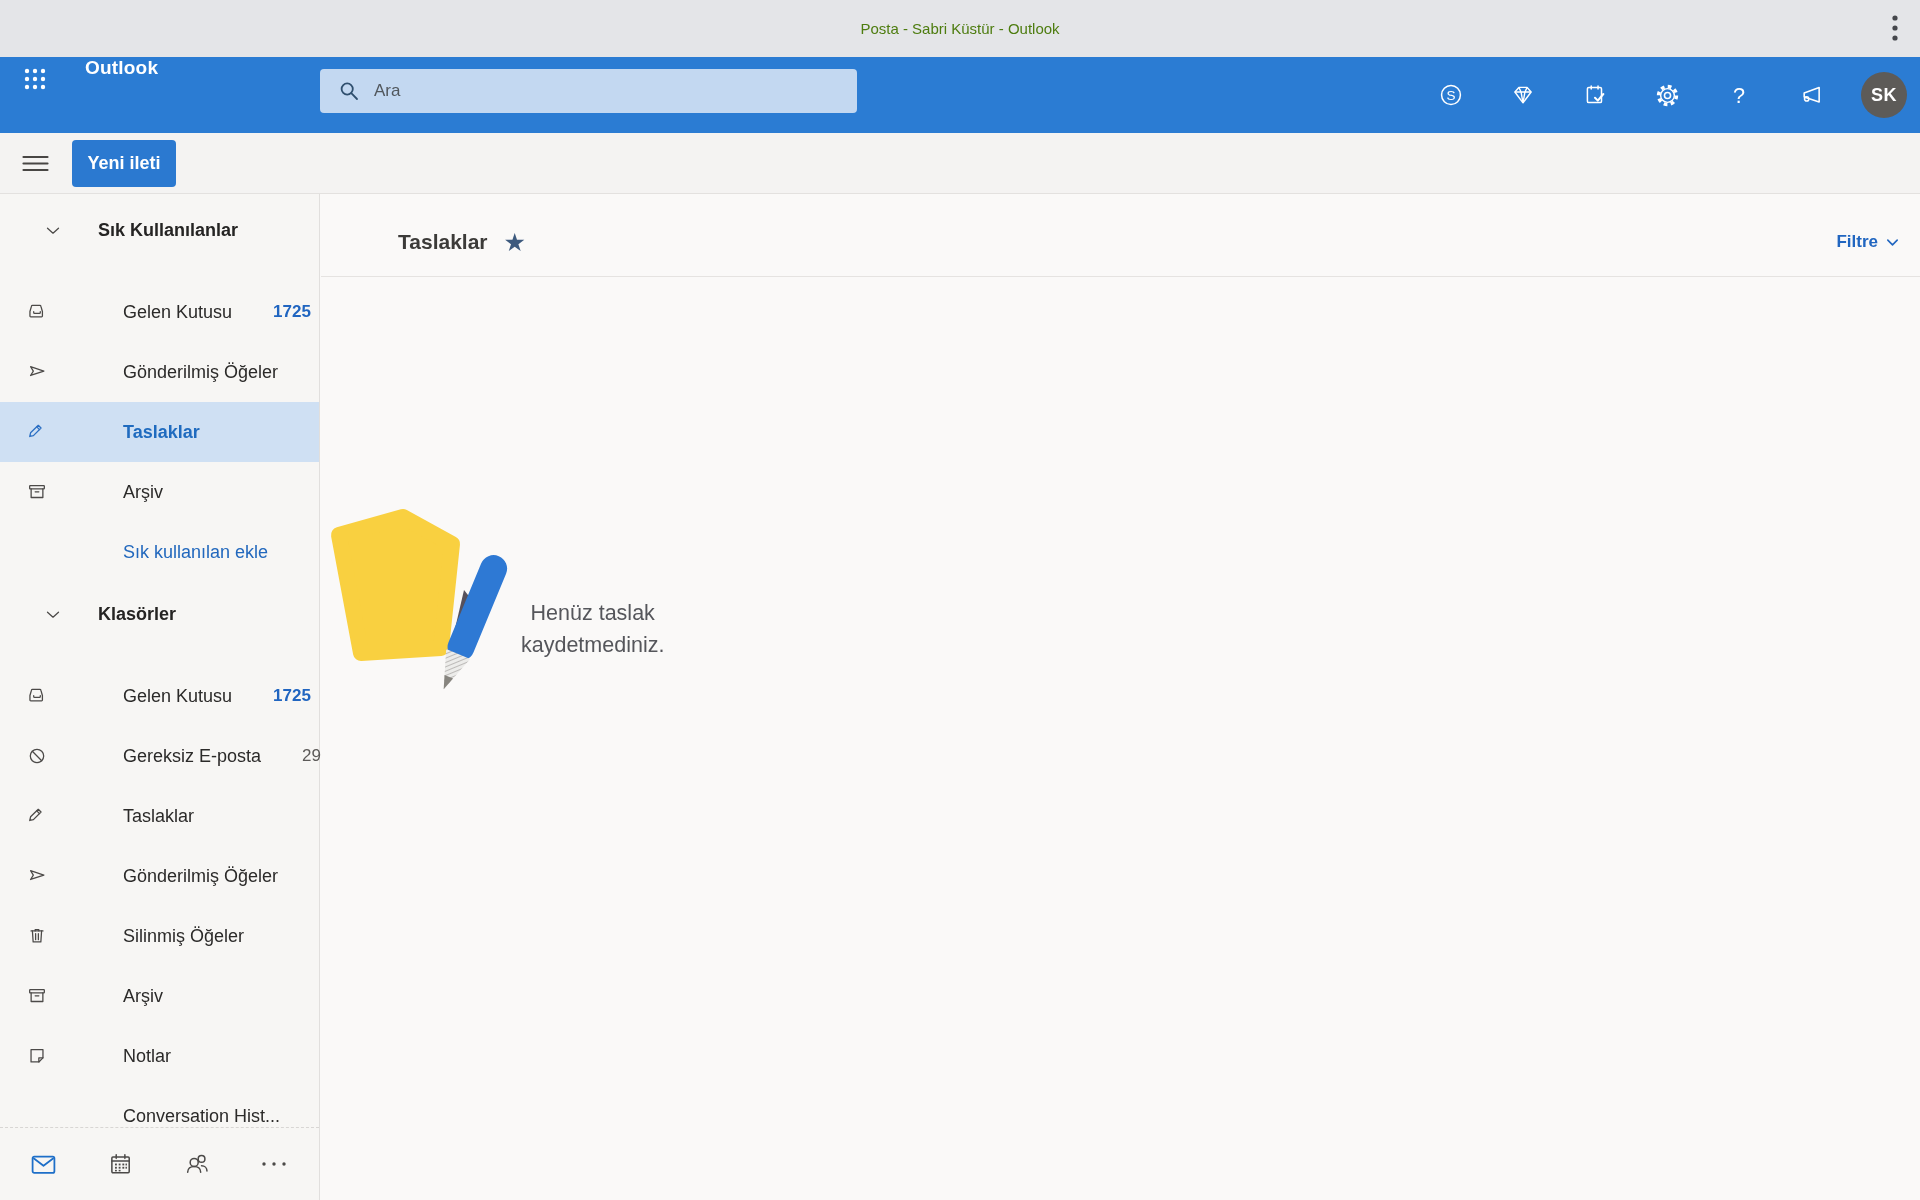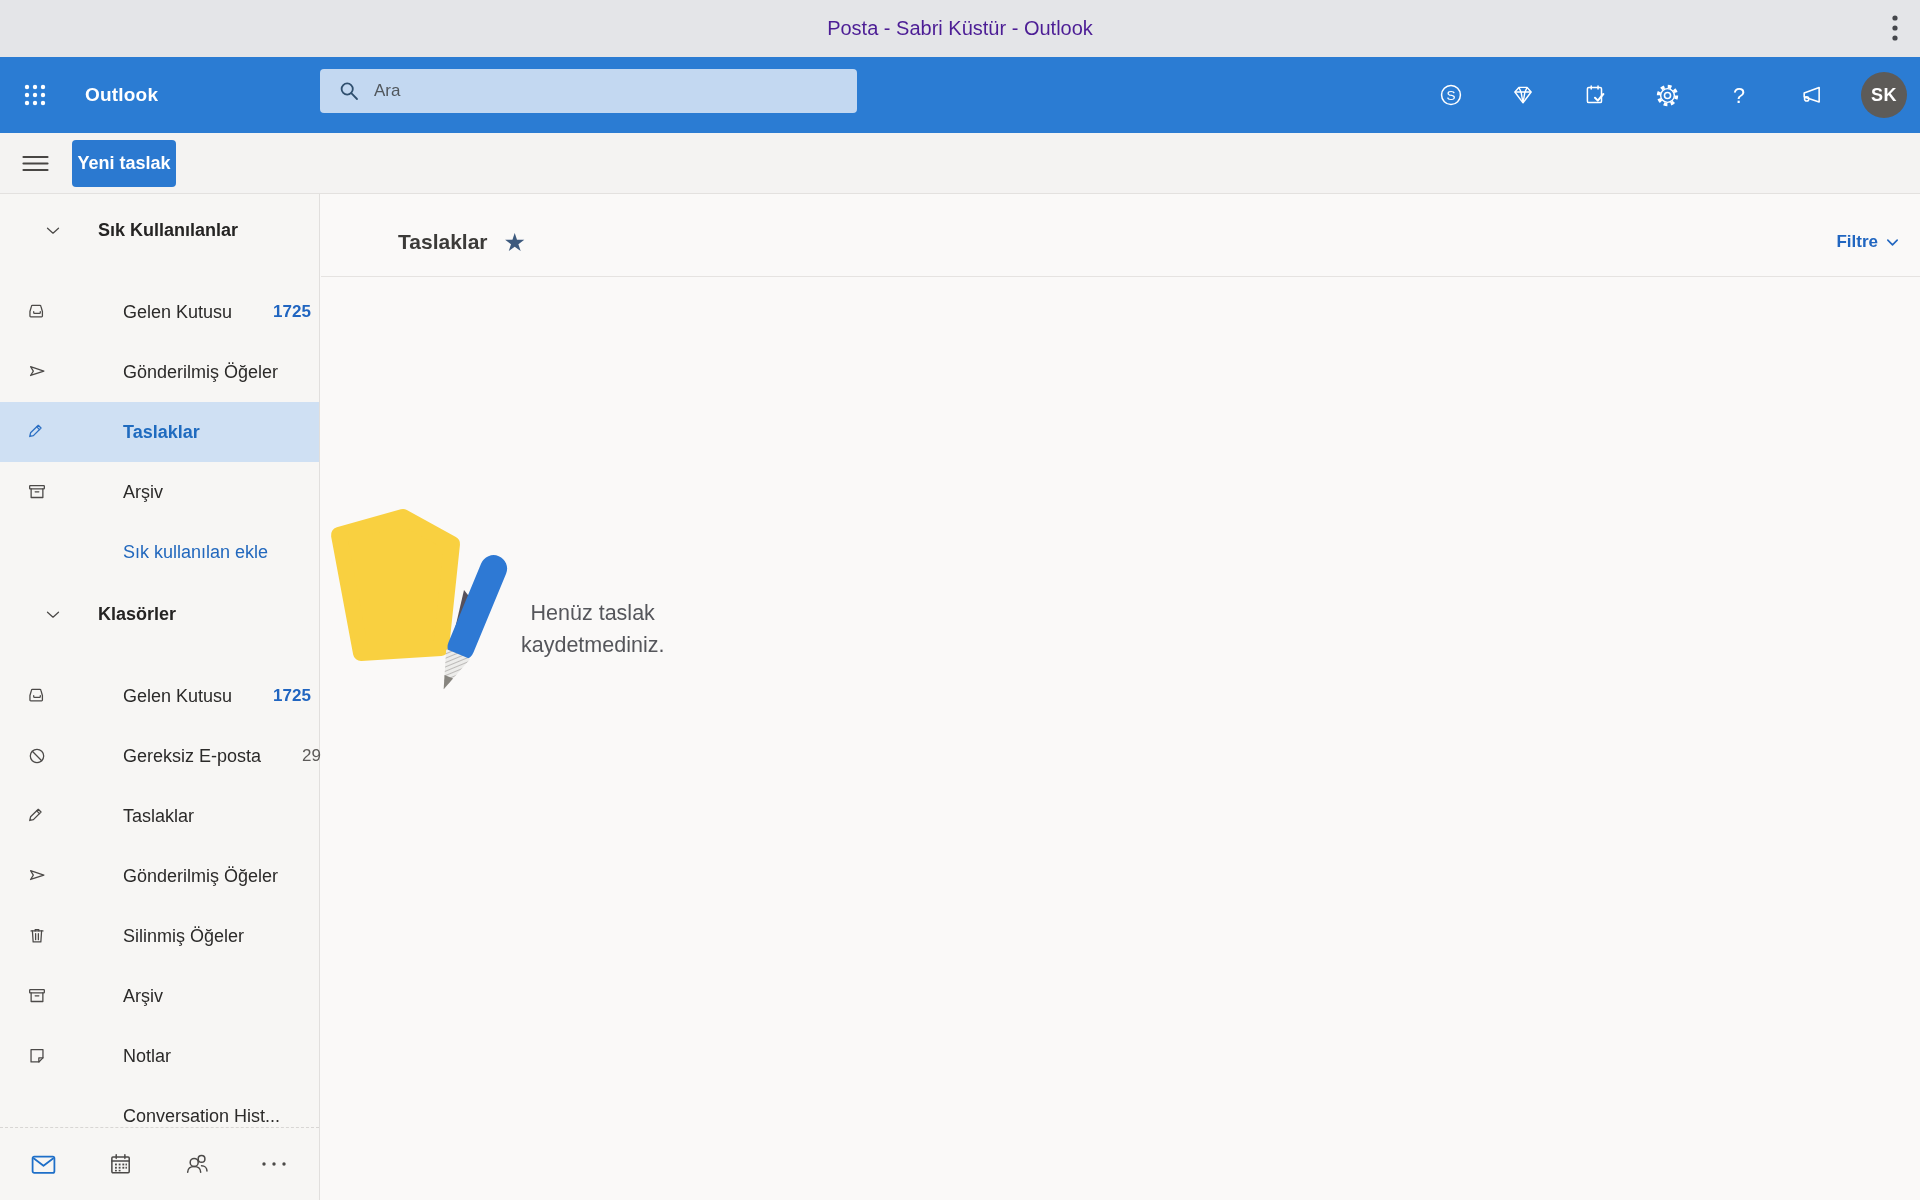--- a/index.html
+++ b/index.html
@@ -3,27 +3,27 @@
 <meta charset="utf-8">
 <style>
   * { margin:0; padding:0; box-sizing:border-box; }
   html,body { width:1920px; height:1200px; overflow:hidden; }
   body { font-family:"Liberation Sans", sans-serif; background:#faf9f8; }
   .screen { position:relative; width:1920px; height:1200px; background:#faf9f8; overflow:hidden; }
 
   
   .titlebar { position:absolute; left:0; top:0; width:1920px; height:57px;
     background:#e4e5e8; display:flex; align-items:center; justify-content:center; }
-  .titlebar-text { font-size:20px; color:#4c1d95; }
+  .titlebar-text { font-size:15px; color:#4d7c0f; }
   .kebab { position:absolute; right:16px; top:11px; width:18px; height:36px;
     display:flex; align-items:center; justify-content:center; cursor:pointer; }
 
   
   .appbar { position:absolute; left:0; top:57px; width:1920px; height:76px;
-    background:#2b7cd3; display:flex; align-items:center; }
+    background:#2b7cd3; display:flex; }
   .waffle-btn { width:44px; height:44px; margin-left:13px; display:flex;
     align-items:center; justify-content:center; }
   .app-name { color:#fff; font-size:19px; font-weight:600; margin-left:28px; letter-spacing:.2px; }
   .searchbox { position:absolute; left:320px; top:12px; width:537px; height:44px;
     background:#c3d8f1; border-radius:4px; display:flex; align-items:center; padding-left:18px; }
   .searchbox svg { flex:0 0 auto; }
   .searchbox input { flex:1; height:100%; margin-left:14px; border:none; outline:none;
     background:transparent; font-family:"Liberation Sans",sans-serif; font-size:17px; color:#3c4349; }
   .searchbox input::placeholder { color:#51575d; opacity:1; }
   .appbar-right { position:absolute; right:13px; top:0; height:76px;
@@ -178,21 +178,21 @@
   </div>
 
   <div class="toolbar">
     <span class="burger-btn">
       <svg width="27" height="27" viewBox="0 0 27 27">
         <g stroke="#484644" stroke-width="2.2" stroke-linecap="round">
           <path d="M1.5 7h24M1.5 13.5h24M1.5 20h24"></path>
         </g>
       </svg>
     </span>
-    <button class="new-msg-btn">Yeni taslak</button>
+    <button class="new-msg-btn">Yeni ileti</button>
   </div>
 
   <aside class="sidebar">
 
     <div class="section-header">
       <span class="icon-cell">
         <svg width="22" height="22" viewBox="0 0 24 24" class="sideicon">
             <path d="M6 9l6 5.4L18 9"></path>
           </svg>
       </span>

